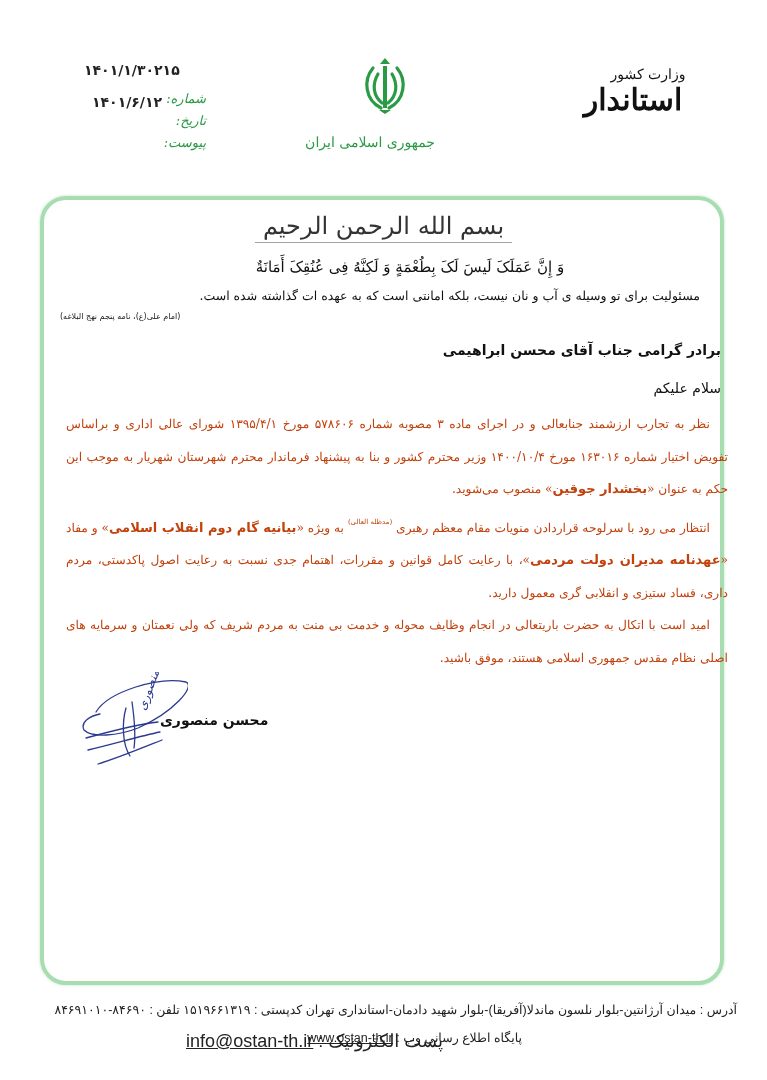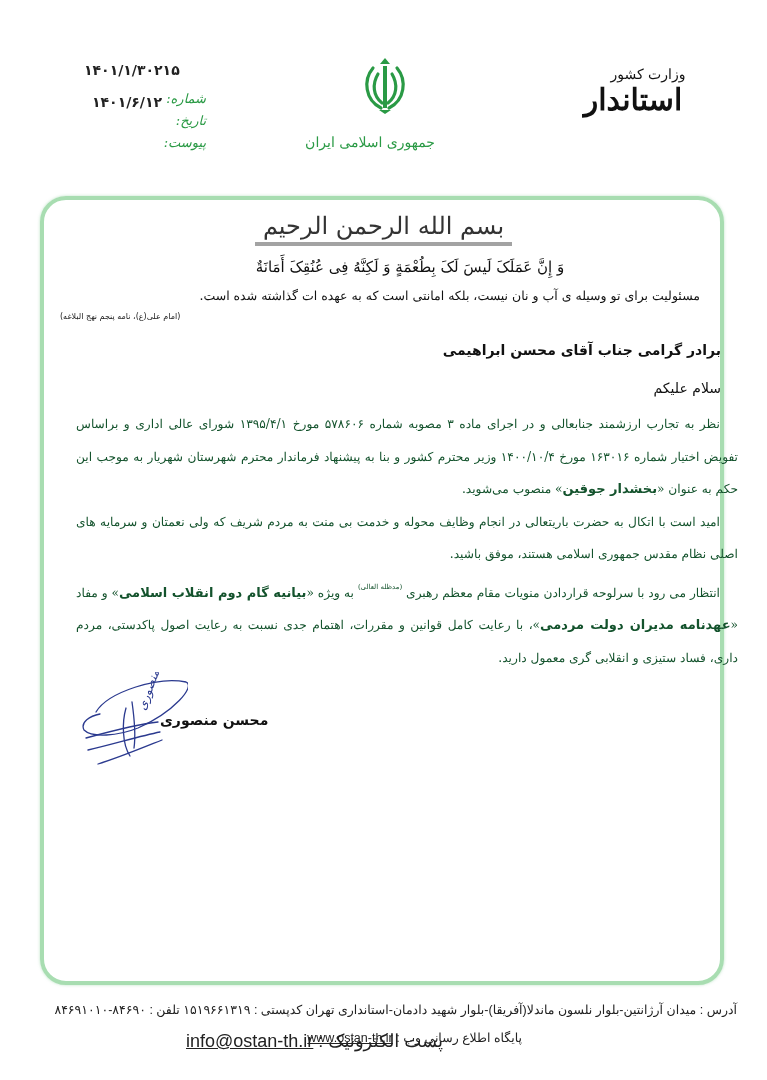--- a/index.html
+++ b/index.html
@@ -27,35 +27,35 @@
   .org-governor { font-size: 30px; line-height: 36px; font-weight: bold; letter-spacing: 3px; }
 
   
   .frame { left: 40px; top: 196px; width: 684px; height: 789px; border: 4px solid #a8ddb1;
            border-radius: 26px; box-sizing: border-box;
            box-shadow: 0 0 3px rgba(120,200,140,0.5); }
 
   
   .bismillah { left: 0; width: 767px; top: 212px; text-align: center; direction: rtl;
                font-family: "DejaVu Serif", serif; font-size: 24px; color: #333; letter-spacing: 1px; }
-  .bismillah span { display: inline-block; border-bottom: 4px solid #a3a3a3; padding: 0 8px 2px; }
+  .bismillah span { display: inline-block; border-bottom: 1px solid #a3a3a3; padding: 0 8px 2px; }
   .arabic-quote { left: 150px; width: 520px; top: 258px; text-align: center; direction: rtl;
                   font-family: "DejaVu Serif", serif; font-size: 15px; color: #111; }
   .persian-quote { left: 100px; width: 600px; top: 288px; text-align: right; direction: rtl;
                    font-family: "DejaVu Serif", serif; font-size: 12.5px; color: #111; }
   .quote-source { left: 60px; width: 150px; top: 312px; text-align: left; direction: rtl;
                   font-family: "DejaVu Sans", sans-serif; font-size: 8px; color: #222; }
 
   
   .recipient { right: 46px; top: 342px; direction: rtl; text-align: right;
                font-family: "DejaVu Sans", sans-serif; font-size: 14px; font-weight: bold; }
   .greeting { right: 46px; top: 380px; direction: rtl; text-align: right;
               font-family: "DejaVu Sans", sans-serif; font-size: 14px; }
-  .body { left: 76px; width: 662px; top: 408px; direction: rtl; text-align: justify;
-          font-family: "DejaVu Serif", serif; font-size: 12.2px; line-height: 32.5px; color: #14532d; }
+  .body { left: 66px; width: 662px; top: 408px; direction: rtl; text-align: justify;
+          font-family: "DejaVu Serif", serif; font-size: 12.2px; line-height: 32.5px; color: #c2410c; }
   .para { margin: 0; text-indent: 18px; }
   .para b { font-family: "DejaVu Sans", sans-serif; font-size: 13px; }
   .sup { font-size: 7px; vertical-align: 8px; }
 
   
   .signature-svg { left: 78px; top: 672px; }
   .signer { left: 160px; top: 712px; direction: rtl; font-family: "DejaVu Sans", sans-serif;
             font-size: 14px; font-weight: bold; }
 
   
@@ -108,22 +108,22 @@
 </div>
 <div class="abs arabic-quote">وَ إِنَّ عَمَلَکَ لَیسَ لَکَ بِطُعْمَةٍ وَ لَکِنَّهُ فِی عُنُقِکَ أَمَانَةٌ</div>
 <div class="abs persian-quote">مسئولیت برای تو وسیله ی آب و نان نیست، بلکه امانتی است که به عهده ات گذاشته شده است.</div>
 <div class="abs quote-source">(امام علی(ع)، نامه پنجم نهج البلاغه)</div>
 
 <div class="abs recipient">برادر گرامی جناب آقای محسن ابراهیمی</div>
 <div class="abs greeting">سلام علیکم</div>
 
 <div class="abs body">
   <p class="para"><span>نظر به تجارب ارزشمند جنابعالی و در اجرای ماده ۳ مصوبه شماره ۵۷۸۶۰۶ مورخ ۱۳۹۵/۴/۱ شورای عالی اداری و براساس تفویض اختیار شماره ۱۶۳۰۱۶ مورخ ۱۴۰۰/۱۰/۴ وزیر محترم کشور و بنا به پیشنهاد فرماندار محترم شهرستان شهریار به موجب این حکم به عنوان «</span><b>بخشدار جوقین</b><span>» منصوب می‌شوید.</span></p>
+  <p class="para"><span>انتظار می رود با سرلوحه قراردادن منویات مقام معظم رهبری </span><span class="sup">(مدظله العالی)</span><span> به ویژه «</span><b>بیانیه گام دوم انقلاب اسلامی</b><span>» و مفاد «</span><b>عهدنامه مدیران دولت مردمی</b><span>»، با رعایت کامل قوانین و مقررات، اهتمام جدی نسبت به رعایت اصول پاکدستی، مردم داری، فساد ستیزی و انقلابی گری معمول دارید.</span></p>
   <p class="para">امید است با اتکال به حضرت باریتعالی در انجام وظایف محوله و خدمت بی منت به مردم شریف که ولی نعمتان و سرمایه های اصلی نظام مقدس جمهوری اسلامی هستند، موفق باشید.</p>
-  <p class="para"><span>انتظار می رود با سرلوحه قراردادن منویات مقام معظم رهبری </span><span class="sup">(مدظله العالی)</span><span> به ویژه «</span><b>بیانیه گام دوم انقلاب اسلامی</b><span>» و مفاد «</span><b>عهدنامه مدیران دولت مردمی</b><span>»، با رعایت کامل قوانین و مقررات، اهتمام جدی نسبت به رعایت اصول پاکدستی، مردم داری، فساد ستیزی و انقلابی گری معمول دارید.</span></p>
 </div>
 
 <svg class="abs signature-svg" width="110" height="100" viewBox="0 0 110 100">
   <g fill="none" stroke="#2b3a8f" stroke-width="1.3" stroke-linecap="round">
     <path d="M18 40 C30 20, 80 4, 108 10 C118 14, 96 40, 60 56 C40 64, 14 66, 6 58 C2 50, 12 44, 22 42"></path>
     <path d="M8 66 C30 60, 60 52, 80 50"></path>
     <path d="M10 78 C36 72, 62 64, 82 60"></path>
     <path d="M20 92 C40 86, 64 76, 84 68"></path>
     <path d="M48 36 C44 50, 44 72, 52 84"></path>
     <path d="M54 30 C56 44, 58 62, 56 76"></path>

